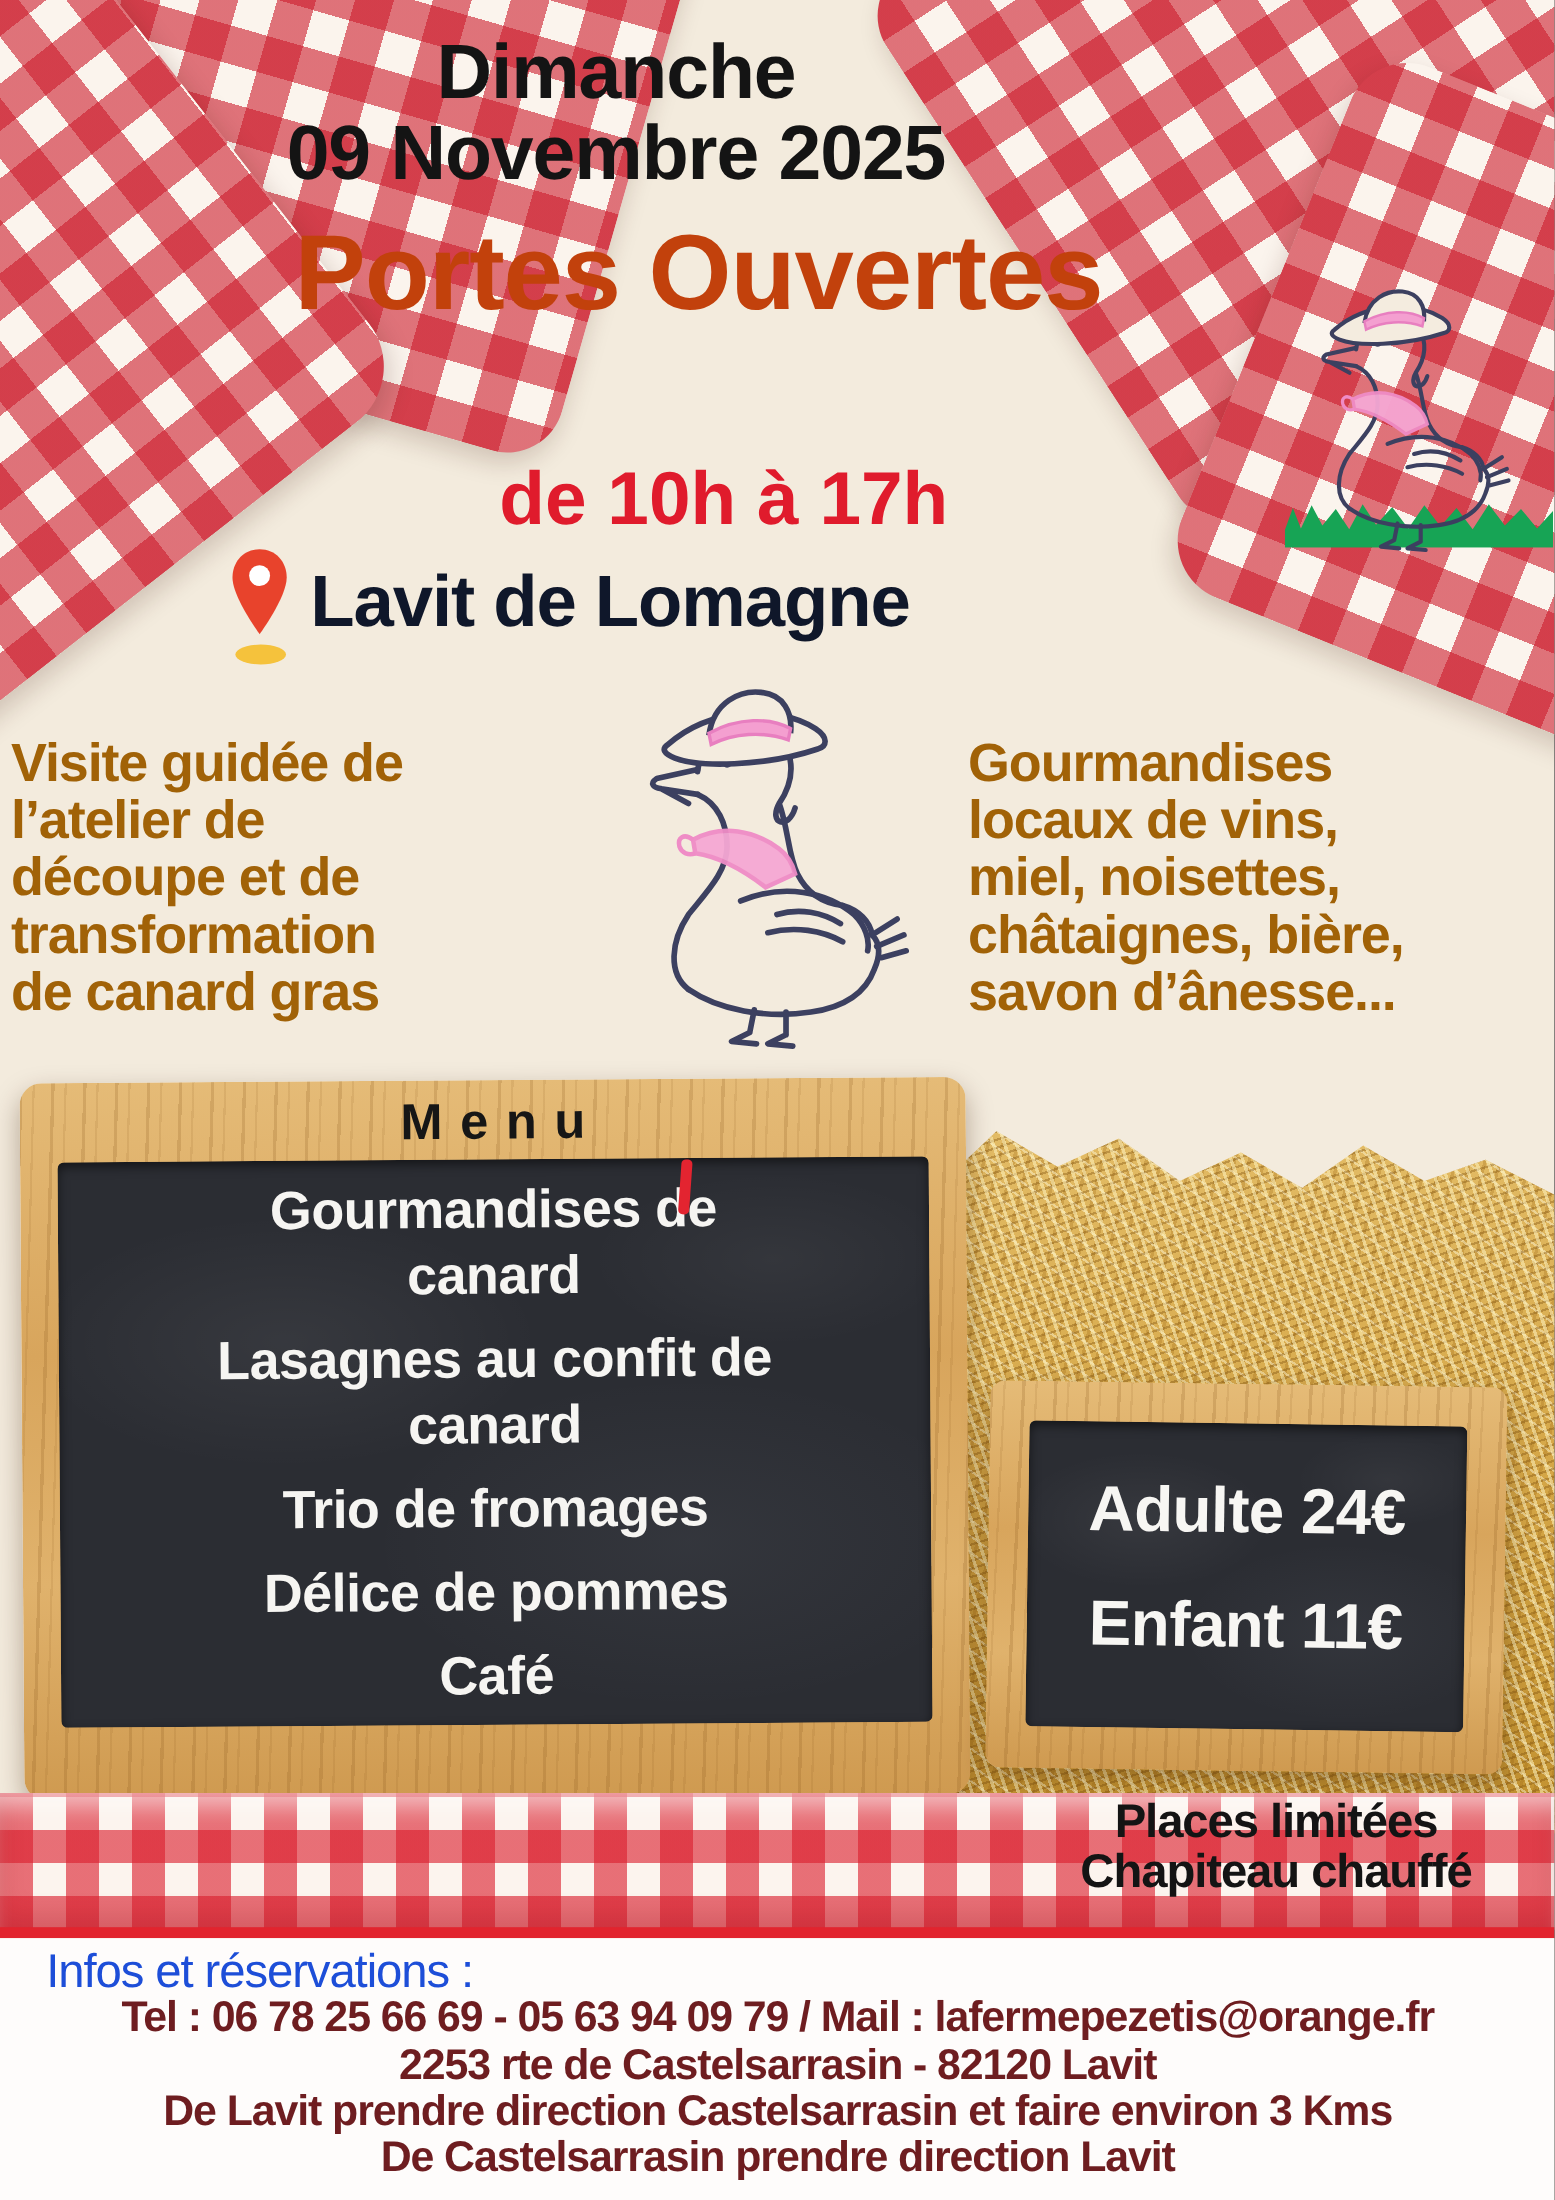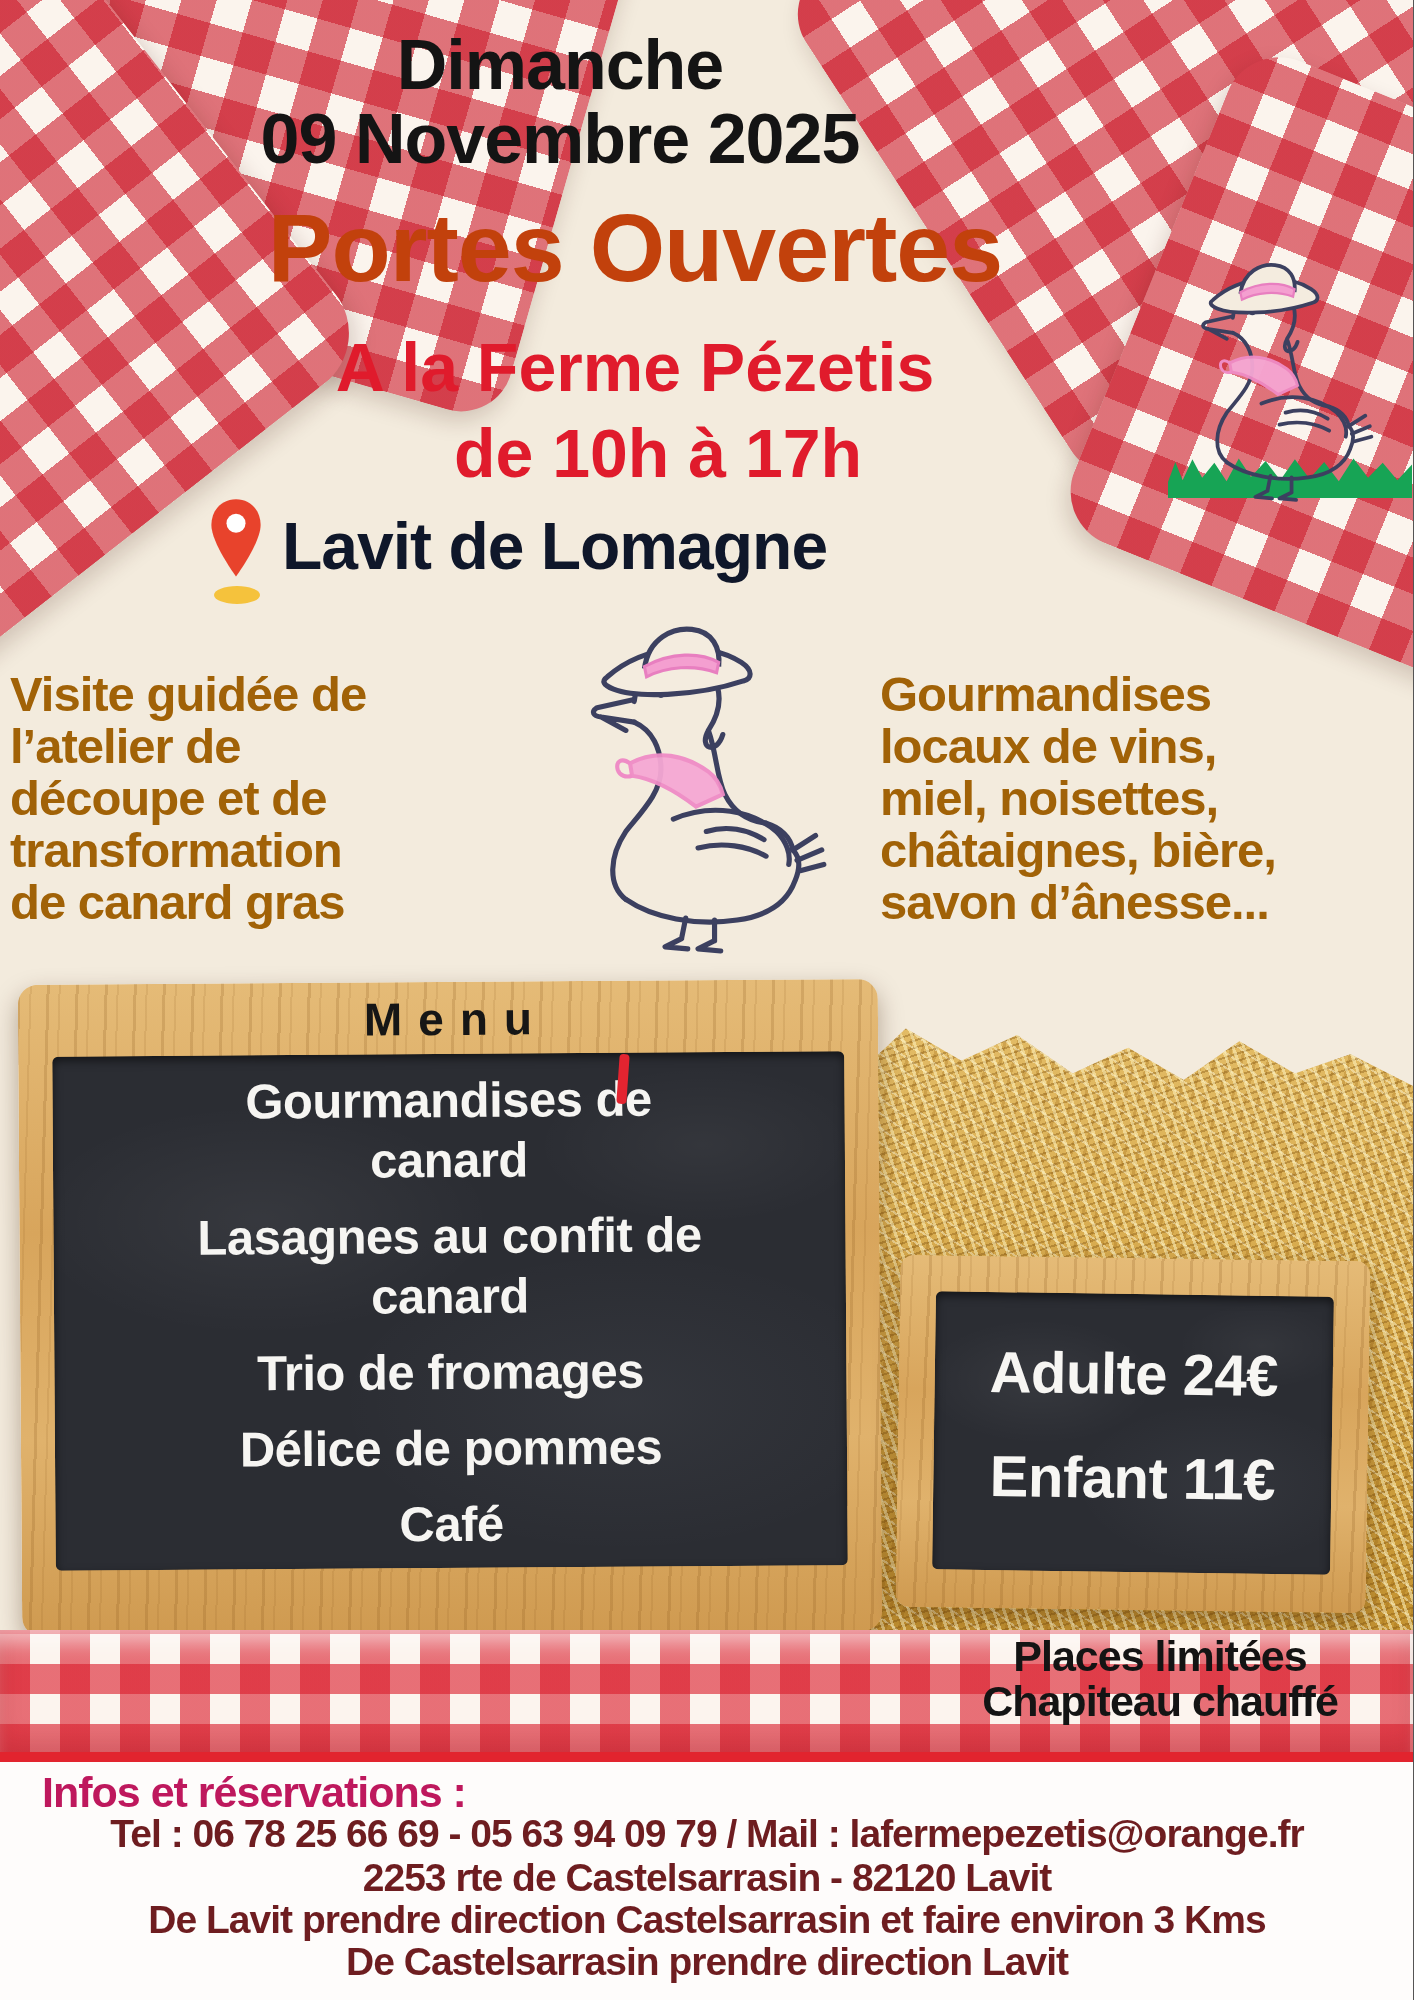--- a/index.html
+++ b/index.html
@@ -79,21 +79,21 @@
     background-color:#fcf4ee;
     background-image:
       repeating-linear-gradient(0deg, rgba(219,30,45,.62) 0 30px, rgba(219,30,45,0) 30px 60px),
       repeating-linear-gradient(90deg, rgba(219,30,45,.62) 0 30px, rgba(219,30,45,0) 30px 60px);
     box-shadow:inset 0 22px 20px -10px rgba(255,255,255,.55), inset 0 -12px 22px rgba(120,0,10,.18);
   }
   .red-band{left:0;top:1752px;width:1414px;height:10px;background:#e2242e;}
   .footer-bg{left:0;top:1762px;width:1414px;height:238px;background:#fefcfb;}
   .notes{left:900px;top:1634px;width:520px;text-align:center;font-size:43px;line-height:45px;
     font-weight:700;color:#141414;letter-spacing:-1px;}
-  .footer-heading{left:42px;top:1768px;font-size:43px;font-weight:700;color:#be185d;letter-spacing:-1px;white-space:nowrap;}
+  .footer-heading{left:42px;top:1768px;font-size:43px;font-weight:400;color:#1d4ed8;letter-spacing:-1px;white-space:nowrap;}
   .footer-line{left:0;width:1414px;text-align:center;font-size:39px;font-weight:700;color:#6e1d20;
     letter-spacing:-1px;white-space:nowrap;}
   .fl1{top:1812px;}.fl2{top:1856px;}.fl3{top:1898px;}.fl4{top:1940px;}
   
   .pin{left:208px;top:488px;width:56px;height:102px;}
   .pin-shadow{left:214px;top:586px;width:46px;height:18px;background:#f5c23c;border-radius:50%;}
   .duck-right{left:1158px;top:250px;width:240px;height:256px;}
   .duck-center{left:562px;top:598px;width:268px;height:372px;}
   .grass-right{left:1168px;top:456px;width:244px;height:42px;background:#17a455;
     clip-path:polygon(0 62%,3% 14%,6% 58%,10% 8%,14% 52%,19% 16%,24% 60%,29% 6%,34% 50%,40% 12%,46% 58%,52% 8%,58% 54%,64% 14%,70% 60%,76% 6%,82% 52%,88% 16%,94% 58%,100% 20%,100% 100%,0 100%);}
@@ -141,21 +141,20 @@
   <div class="abs gingham cloth-tl-a"></div>
   <div class="abs gingham cloth-tl-b"></div>
   <div class="abs gingham cloth-tr-a"></div>
   <div class="abs gingham cloth-tr-b"></div>
 
   <div class="abs date-block">
     <div>Dimanche</div>
     <div>09 Novembre 2025</div>
   </div>
   <div class="abs title">Portes Ouvertes</div>
-  <div class="abs subtitle">A la Ferme Pézetis</div>
   <div class="abs hours">de 10h à 17h</div>
 
   <svg class="abs pin" viewBox="0 0 100 150">
     <path d="M50 4 C24 4 6 24 6 50 c0 32 44 92 44 92 s44 -60 44 -92 C94 24 76 4 50 4 Z" fill="#e8432c"></path>
     <circle cx="50" cy="47" r="17" fill="#ffffff"></circle>
   </svg>
   <div class="abs pin-shadow"></div>
   <div class="abs location-text">Lavit de Lomagne</div>
 
   <div class="abs col-red col-left">

